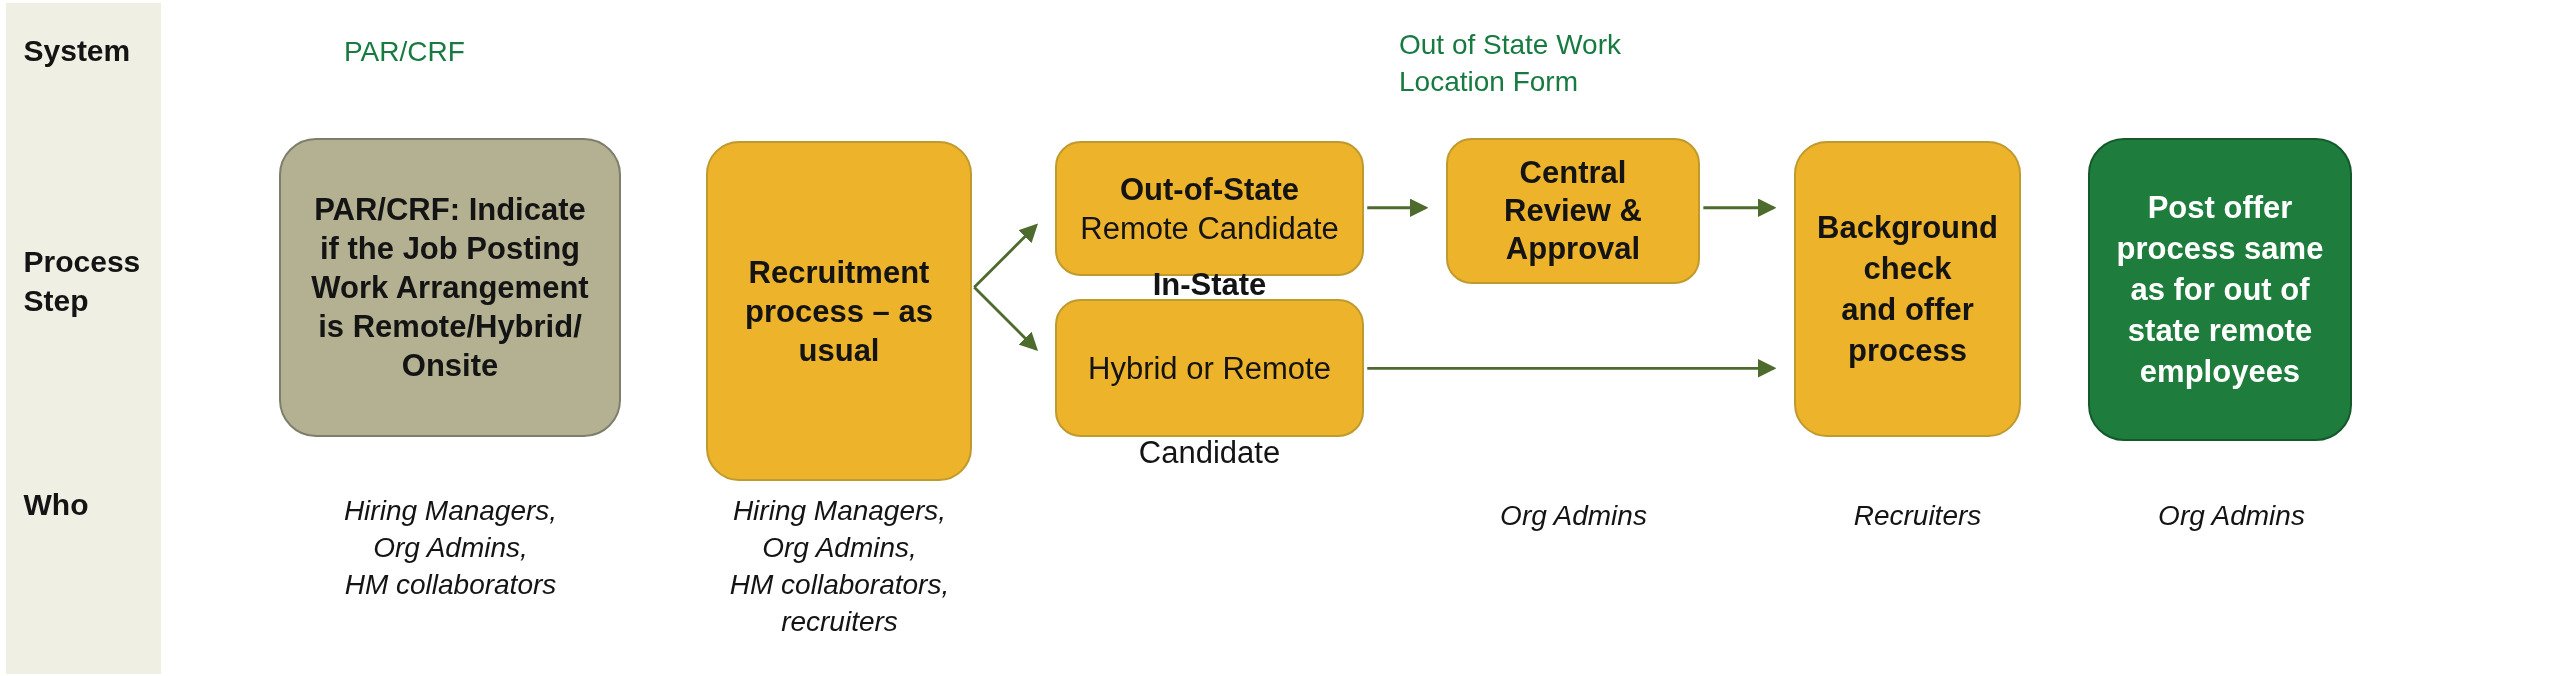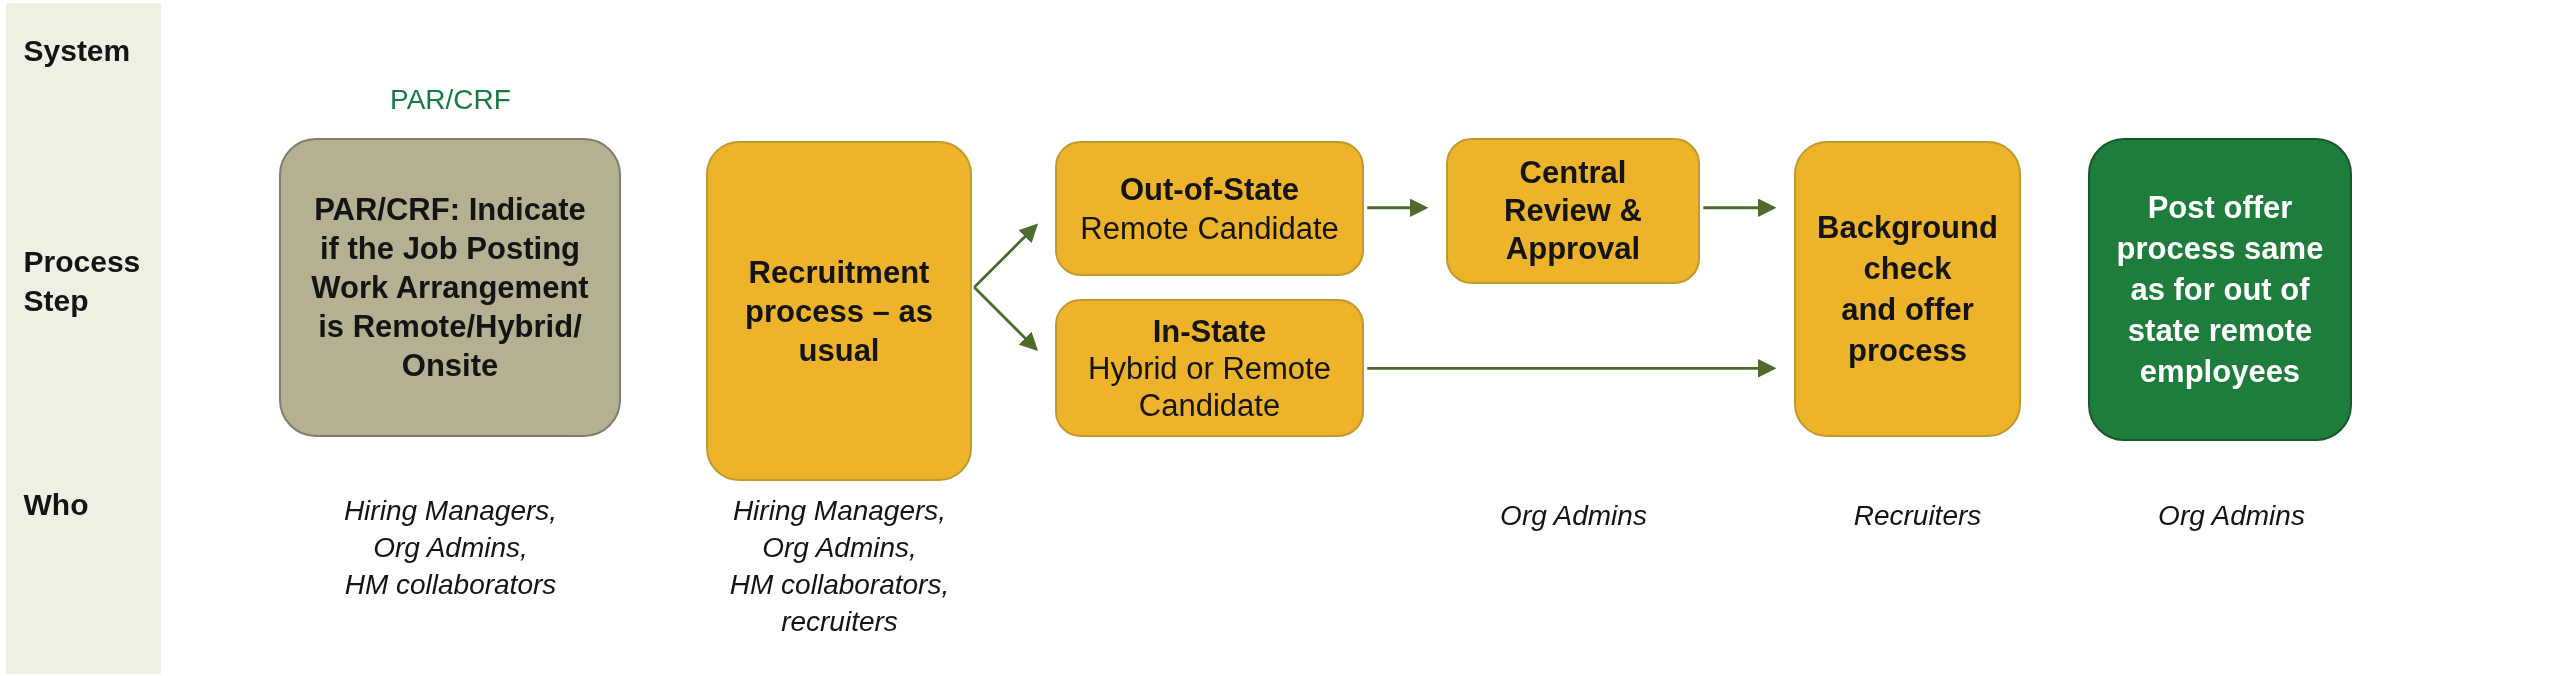--- a/index.html
+++ b/index.html
@@ -15,23 +15,22 @@
     position:absolute;left:5.7px;top:2.8px;width:155px;height:671px;
     background:var(--sidebar-bg,#f0efe3);
   }
   .side-label{
     position:absolute;left:23.5px;
     font-size:30px;font-weight:700;line-height:39px;color:var(--text,#141414);
     white-space:nowrap;
   }
   .green-title{
     position:absolute;
-    font-size:28px;line-height:37px;text-align:center;
+    font-size:28px;line-height:37px;text-align:left;
     color:var(--green-text,#177a40);
-    margin-top:48px;
   }
   .box{
     position:absolute;
     display:flex;flex-direction:column;justify-content:center;align-items:center;
     text-align:center;
     font-size:31px;line-height:39px;
     color:var(--text,#141414);
     box-sizing:border-box;
   }
   .box .line{display:block;white-space:nowrap;}
@@ -71,41 +70,45 @@
 
   <div class="sidebar"></div>
   <div class="side-label" style="top:31px;text-align:center;">System</div>
   <div class="side-label" style="top:242px;">
     <span class="line" style="display:block">Process</span>
     <span class="line" style="display:block">Step</span>
   </div>
   <div class="side-label" style="top:485px;">Who</div>
 
   <div class="green-title" style="left:344px;top:33px;width:213px;">PAR/CRF</div>
+  <div class="green-title" style="left:1399px;top:25.6px;width:355px;">
+    <span style="display:block">Out of State Work</span>
+    <span style="display:block">Location Form</span>
+  </div>
 
   <div class="box olive" style="left:279px;top:138px;width:342px;height:299px;">
     <span class="line bold">PAR/CRF: Indicate</span>
     <span class="line bold">if the Job Posting</span>
     <span class="line bold">Work Arrangement</span>
     <span class="line bold">is Remote/Hybrid/</span>
     <span class="line bold">Onsite</span>
   </div>
 
   <div class="box yellow r-lg" style="left:706px;top:141px;width:266px;height:340px;">
     <span class="line bold">Recruitment</span>
     <span class="line bold">process – as</span>
     <span class="line bold">usual</span>
   </div>
 
   <div class="box yellow" style="left:1055px;top:141px;width:309px;height:135px;">
     <span class="line bold">Out-of-State</span>
     <span class="line">Remote Candidate</span>
   </div>
 
-  <div class="box yellow" style="left:1055px;top:299px;width:309px;height:138px;font-size:31px;line-height:37px;">
+  <div class="box yellow" style="left:1055px;top:299px;width:309px;height:138px;font-size:31px;line-height:37px;gap:47px;">
     <span class="line bold">In-State</span>
     <span class="line">Hybrid or Remote</span>
     <span class="line">Candidate</span>
   </div>
 
   <div class="box yellow" style="left:1446px;top:138px;width:254px;height:146px;font-size:31px;line-height:38px;">
     <span class="line bold">Central</span>
     <span class="line bold">Review &amp;</span>
     <span class="line bold">Approval</span>
   </div>

